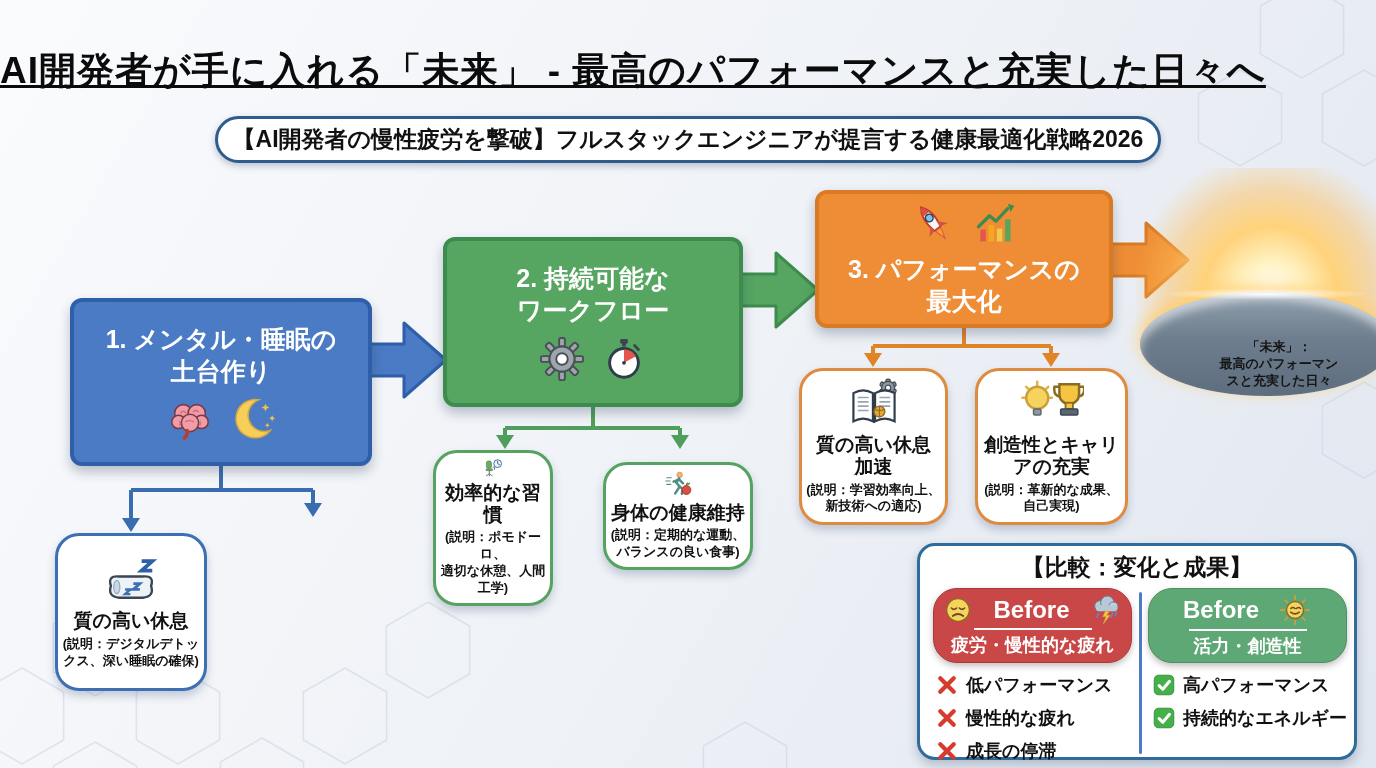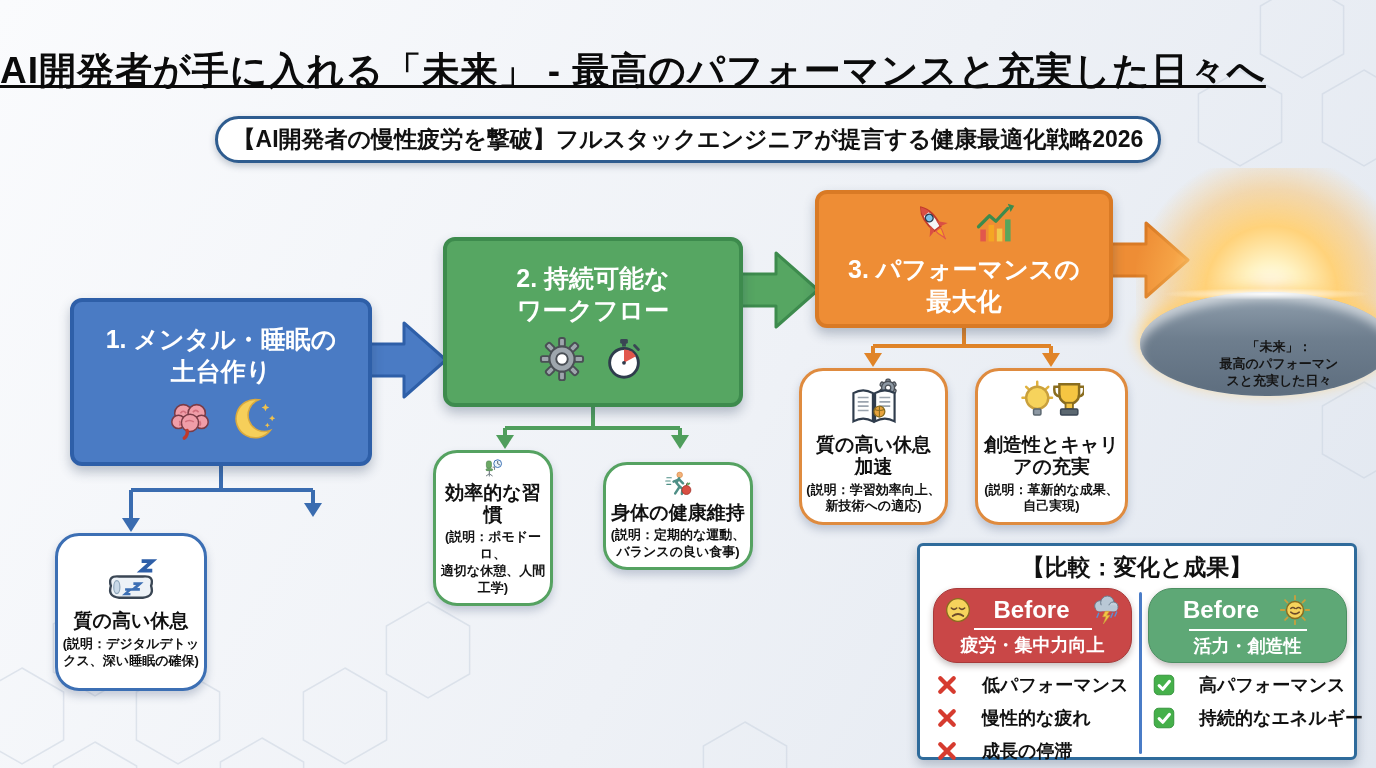--- a/index.html
+++ b/index.html
@@ -80,40 +80,40 @@
   #sn-rest        { left:55px;  top:533px; width:152px; height:158px; border:3px solid #3c6fb4; }
   #sn-mindful     { left:235px; top:518px; width:157px; height:173px; border:3px solid #3c6fb4; }
   #sn-habits      { left:433px; top:450px; width:120px; height:156px; border:3px solid #55a261; }
   #sn-health      { left:603px; top:450px; width:150px; height:108px; border:3px solid #55a261;margin-top:12px; }
   #sn-skillup     { left:799px; top:368px; width:149px; height:157px; border:3px solid #df8b3f; }
   #sn-creativity  { left:975px; top:368px; width:153px; height:157px; border:3px solid #df8b3f; }
 
   
   #compare {
     position:absolute; left:917px; top:543px; width:440px; height:217px;
-    background:#fff; border:3px solid #2f6b9b; border-radius:6px;
+    background:#fff; border:3px solid #2f6b9b; border-radius:18px;
     box-shadow:0 5px 11px rgba(40,60,90,.28);
   }
   .cmp-title { position:absolute; top:6px; left:0; right:0; text-align:center; font-size:23px; font-weight:900; }
   .pill {
     position:absolute; top:42px; width:199px; height:75px; border-radius:24px; color:#fff;
     display:flex; flex-direction:column; align-items:center; justify-content:center;
     box-shadow:0 3px 6px rgba(60,40,40,.3);
   }
   #pill-before { left:13px;  background:#c94747; border:1px solid #a83a3a; }
   #pill-after  { left:228px; background:#5ea876; border:1px solid #4c8f62; }
   .pill-row { display:flex; align-items:center; gap:19px; }
   .pill-label { font-size:24px; font-weight:800; }
   .pill-underline { width:118px; height:2px; background:#fff; margin:2px 0 3px; }
   .pill-sub { font-size:18px; font-weight:800; }
   .cmp-divider { position:absolute; left:219px; top:46px; width:3px; height:162px; background:#4a7cc7; border-radius:2px; }
   .cmp-list { position:absolute; top:127px; display:flex; flex-direction:column; gap:9px; }
   #list-before { left:16px; }
   #list-after  { left:233px; }
-  .cmp-item { display:flex; align-items:center; gap:24px; font-size:18px; font-weight:800; white-space:nowrap; }
+  .cmp-item { display:flex; align-items:center; gap:8px; font-size:18px; font-weight:800; white-space:nowrap; }
 </style>
 </head>
 <body>
 
 <div id="canvas">
 
   <svg class="deco" width="1376" height="768" viewBox="0 0 1376 768">
     <defs>
       <polygon id="hex" points="0,-48 41.6,-24 41.6,24 0,48 -41.6,24 -41.6,-24" fill="none" stroke="#cbd4e0" stroke-width="1.5"></polygon>
     </defs>
@@ -348,21 +348,21 @@
         <svg width="34" height="32" viewBox="0 0 48 48">
           <circle cx="15" cy="18" r="8" fill="#b9c8d6" stroke="#6b7d8e" stroke-width="1.5"></circle>
           <circle cx="26" cy="13" r="10" fill="#b9c8d6" stroke="#6b7d8e" stroke-width="1.5"></circle>
           <circle cx="35" cy="19" r="7" fill="#c4d1dd" stroke="#6b7d8e" stroke-width="1.5"></circle>
           <rect x="9" y="17" width="32" height="9" rx="4.5" fill="#b9c8d6"></rect>
           <polygon points="23,26 29,26 25,32 30,32 20,45 24,34 19,34" fill="#f5c542" stroke="#c9a03c" stroke-width="1"></polygon>
           <path d="M13 29 l-2.5 6 M34 29 l-2.5 6 M40 27 l-2.5 6" stroke="#5b8fd4" stroke-width="2.2" stroke-linecap="round"></path>
         </svg>
       </div>
       <div class="pill-underline"></div>
-      <div class="pill-sub">疲労・集中力向上</div>
+      <div class="pill-sub">疲労・慢性的な疲れ</div>
     </div>
 
     <div class="pill" id="pill-after">
       <div class="pill-row">
         <span class="pill-label">Before</span>
         <svg width="34" height="34" viewBox="0 0 48 48">
           <g stroke="#c9a03c" stroke-width="2.6" stroke-linecap="round">
             <path d="M24 4 V9 M24 39 V44 M4 24 H9 M39 24 H44 M10 10 l3.5 3.5 M34.5 34.5 L38 38 M38 10 l-3.5 3.5 M13.5 34.5 L10 38"></path>
           </g>
           <circle cx="24" cy="24" r="12" fill="#f6d35c" stroke="#8a6d1f" stroke-width="2"></circle>

